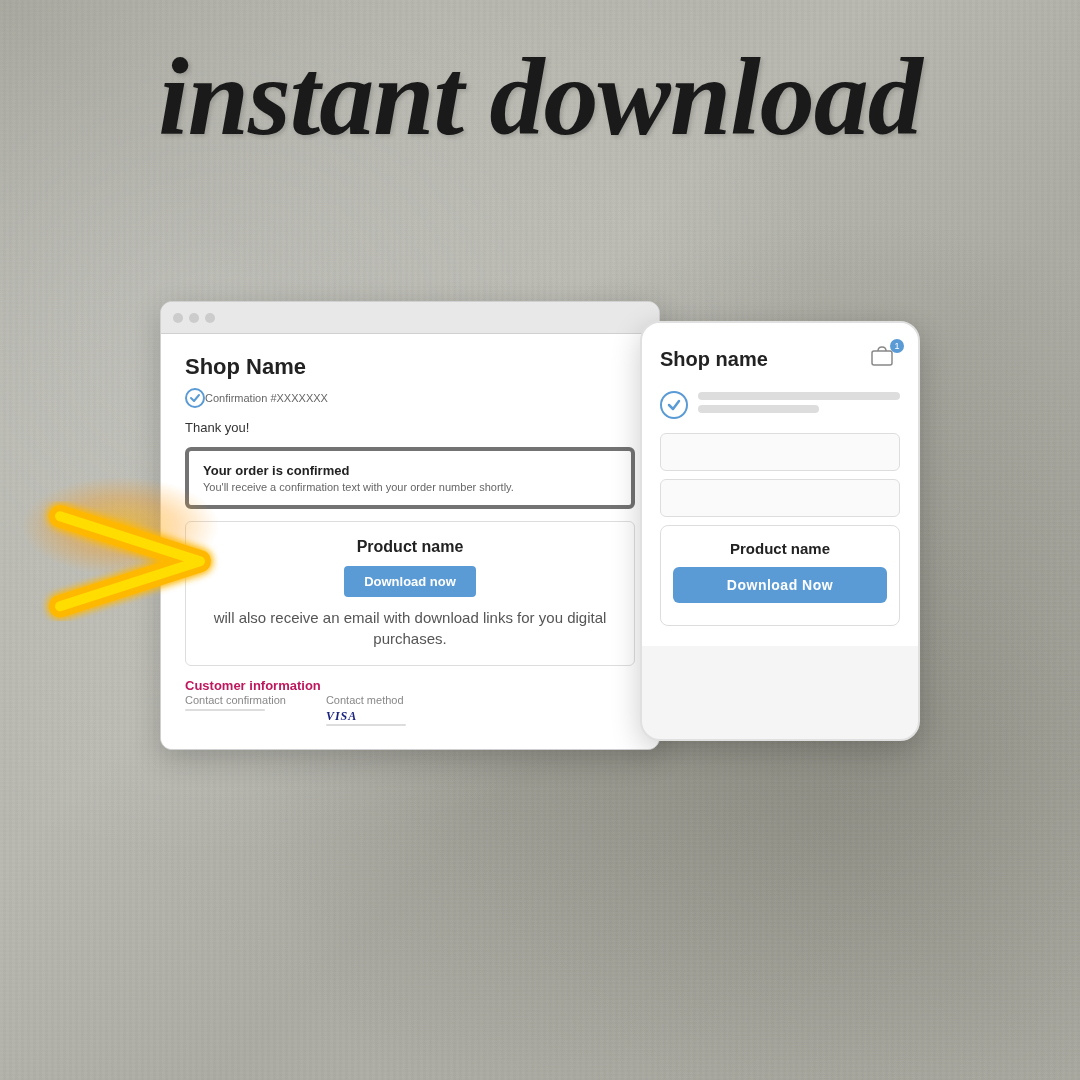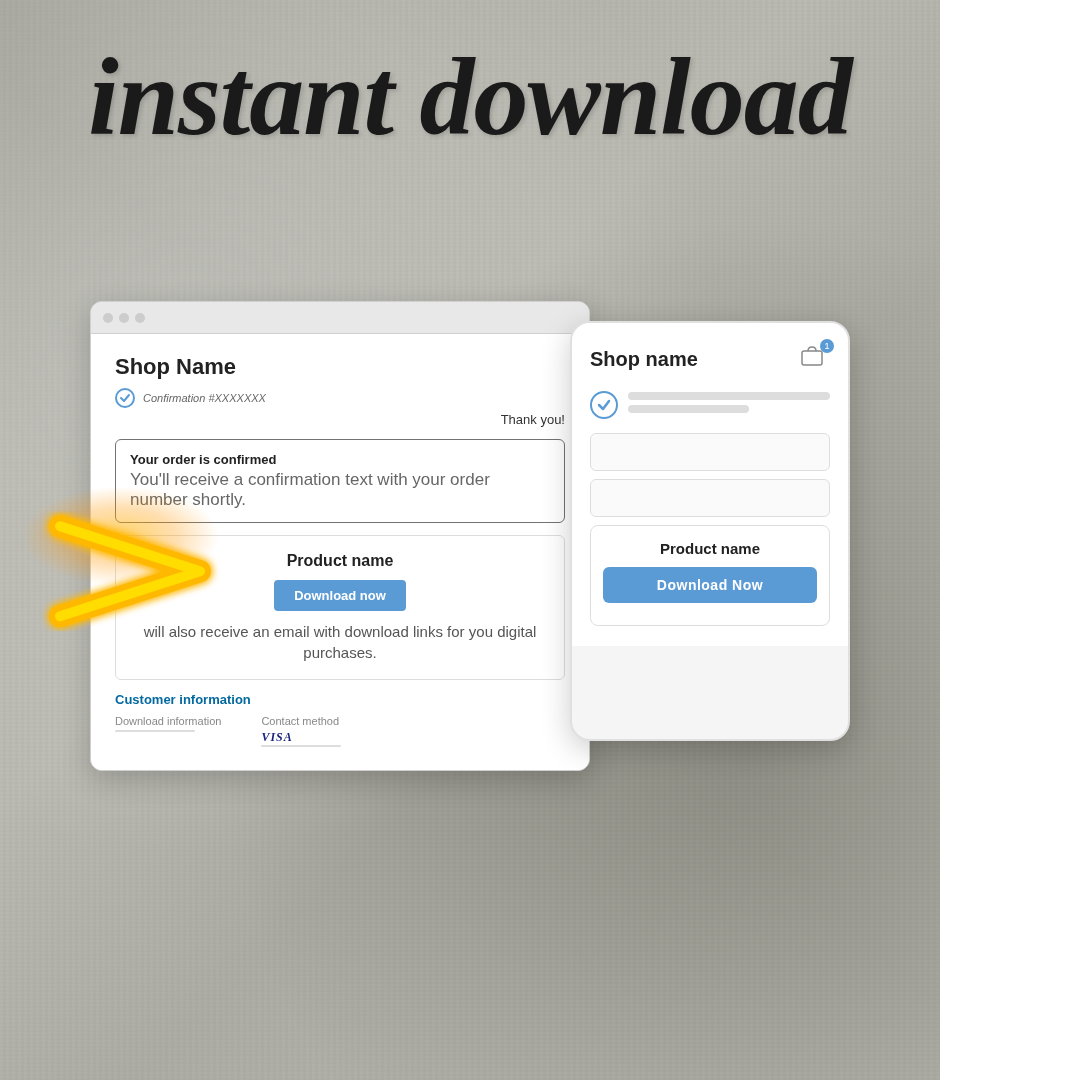--- a/index.html
+++ b/index.html
@@ -5,21 +5,21 @@
     * { margin: 0; padding: 0; box-sizing: border-box; }
 
     body {
       width: 1080px;
       height: 1080px;
       overflow: hidden;
       font-family: Arial, sans-serif;
     }
 
     .background {
-      width: 940px;
+      width: 1080px;
       height: 1080px;
       position: relative;
       background-color: #b8b8b0;
       background-image:
         radial-gradient(ellipse at 20% 30%, rgba(255,255,255,0.3) 0%, transparent 50%),
         radial-gradient(ellipse at 80% 70%, rgba(100,100,90,0.4) 0%, transparent 50%),
         radial-gradient(ellipse at 50% 50%, rgba(150,150,140,0.2) 0%, transparent 70%);
       overflow: hidden;
     }
 
@@ -128,23 +128,22 @@
     .shop-name-desktop {
       font-size: 22px;
       font-weight: bold;
       color: #222;
       margin-bottom: 8px;
     }
 
     .confirmation-row {
       display: flex;
       align-items: center;
-      gap: 8px;
-      margin-bottom: 4px;
-      font-style: italic;
+      gap: 0;
+      margin-bottom: 12px;
     }
 
     .check-circle {
       width: 20px;
       height: 20px;
       border-radius: 50%;
       border: 2px solid #5b9bd5;
       display: flex;
       align-items: center;
       justify-content: center;
@@ -158,39 +157,38 @@
 
     .confirmation-num {
       font-size: 11px;
       color: #666;
     }
 
     .thank-you {
       font-size: 13px;
       color: #333;
       margin-bottom: 12px;
-      text-align: right;
     }
 
     .order-confirmed-box {
-      border: 1px solid #737373;
+      border: 4px solid #737373;
       border-radius: 6px;
       padding: 12px 14px;
       margin-bottom: 12px;
     }
 
     .order-confirmed-title {
       font-size: 13px;
       font-weight: 600;
       color: #222;
       margin-bottom: 3px;
     }
 
     .order-confirmed-sub {
-      font-size: 17px;
+      font-size: 11px;
       color: #666;
     }
 
     .product-box {
       border: 1px solid #ddd;
       border-radius: 6px;
       padding: 16px 14px;
       margin-bottom: 12px;
       text-align: center;
     }
@@ -222,22 +220,22 @@
       line-height: 1.4;
     }
 
     .customer-info-section {
       margin-top: 8px;
     }
 
     .customer-info-title {
       font-size: 13px;
       font-weight: 600;
-      color: #0369a1;
-      margin-bottom: 8px;
+      color: #be185d;
+      margin-bottom: 1px;
     }
 
     .info-cols {
       display: flex;
       gap: 40px;
     }
 
     .info-col-label {
       font-size: 11px;
       color: #888;
@@ -478,21 +476,21 @@
           <div class="product-box">
             <div class="product-name-desktop">Product name</div>
             <button class="download-btn-desktop">Download now</button>
             <div class="download-note">will also receive an email with download links for you digital purchases.</div>
           </div>
 
           <div class="customer-info-section">
             <div class="customer-info-title">Customer information</div>
             <div class="info-cols">
               <div>
-                <div class="info-col-label">Download information</div>
+                <div class="info-col-label">Contact confirmation</div>
                 <div class="info-col-value-line"></div>
               </div>
               <div>
                 <div class="info-col-label">Contact method</div>
                 <div class="visa-text">VISA</div>
                 <div class="info-col-value-line"></div>
               </div>
             </div>
           </div>
         </div>

